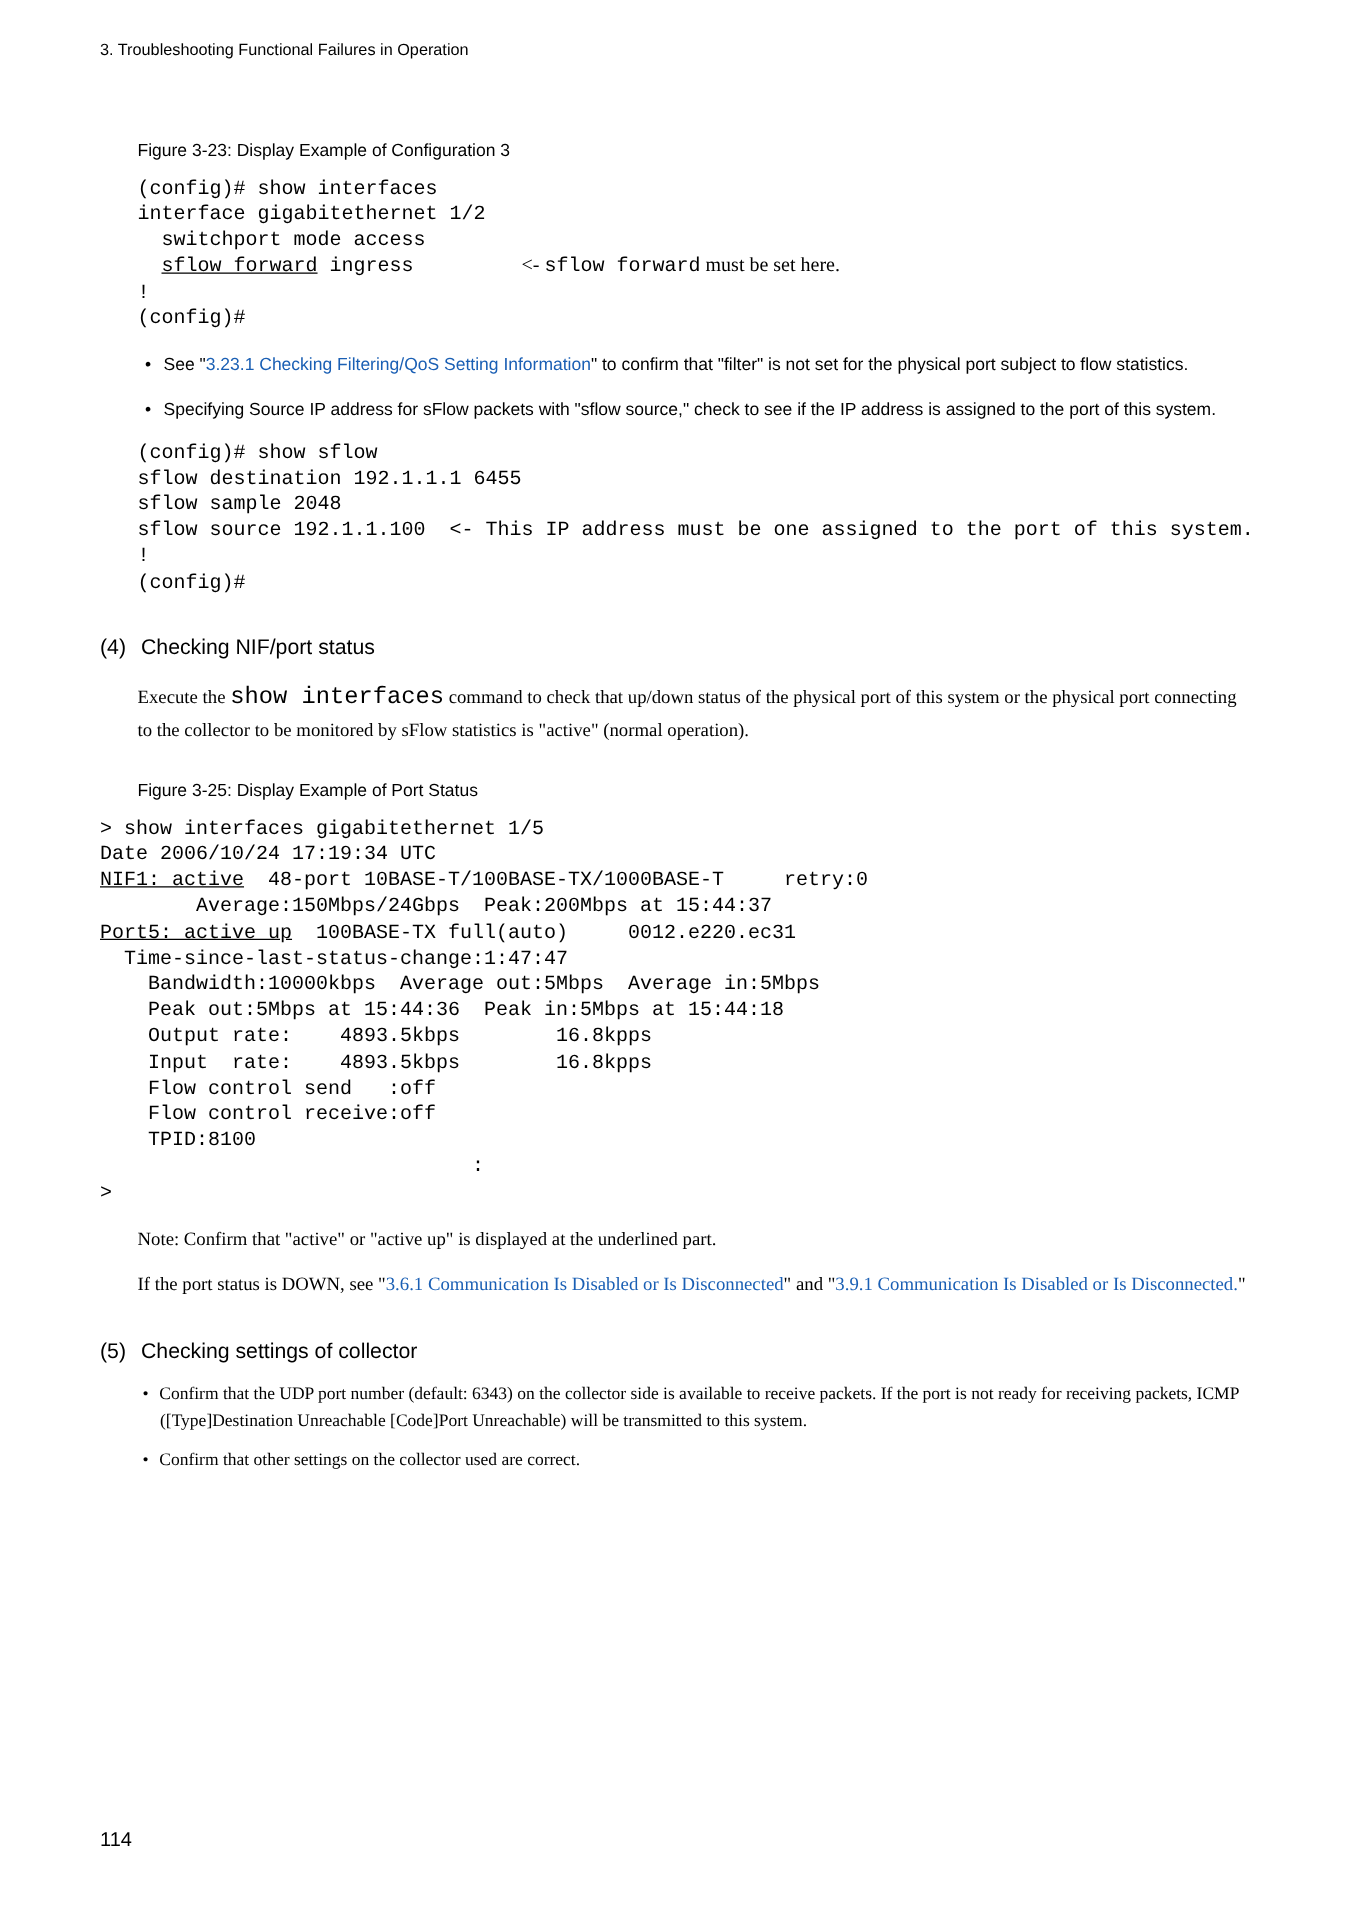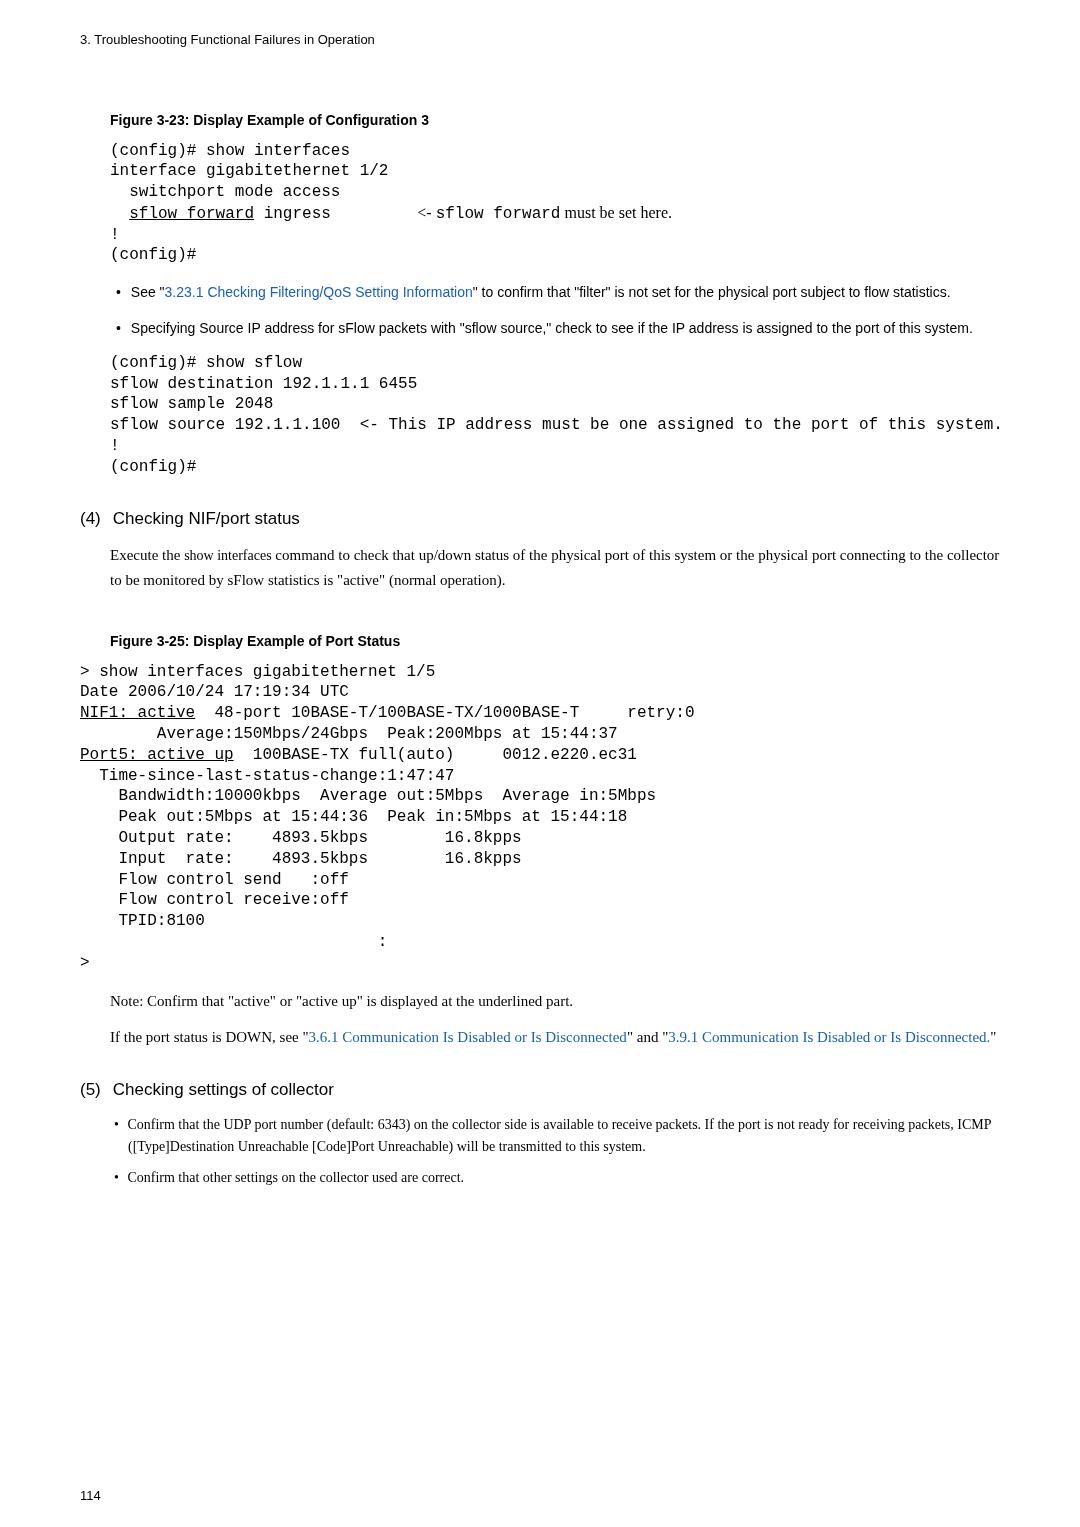--- a/index.html
+++ b/index.html
@@ -17,22 +17,21 @@
       font-size: 14px;
       line-height: 1.5;
     }
     .header-text {
       font-size: 13px;
       margin-bottom: 60px;
     }
     .figure-title {
       font-size: 14px;
       margin-bottom: 10px;
-      margin-top: 39px;
-      font-weight: bold;
+      margin-top: 25px;
     }
     .code-block {
       font-family: "Courier New", Courier, monospace;
       font-size: 16px;
       white-space: pre;
       line-height: 1.3;
       margin-bottom: 15px;
     }
     .code-block .underline {
       text-decoration: underline;
@@ -84,23 +83,23 @@
       margin-right: 12px;
     }
     .serif-body {
       font-family: "Times New Roman", Times, serif;
       font-size: 15px;
       line-height: 1.6;
       margin-bottom: 12px;
     }
     .page-number {
       position: absolute;
-      bottom: 22px;
+      bottom: 42px;
       left: 80px;
-      font-size: 13px;
+      font-size: 16px;
     }
   </style>
 </head>
 <body>
 
 <div class="header-text">
   <span>3.</span>
   <span>Troubleshooting Functional Failures in Operation</span>
 </div>
 
@@ -128,21 +127,21 @@
 <span>!</span>
 <span>(config)#</span></div>
 
 </div>
 
 <div class="section-heading">
   <span class="section-heading-prefix">(4)</span><span>Checking NIF/port status</span>
 </div>
 
 <div style="padding-left: 30px;">
-  <p class="serif-body"><span>Execute the </span><span style="font-family:Liberation Serif, serif;font-size:14px;">show interfaces</span><span> command to check that up/down status of the physical port of this system or the physical port connecting to the collector to be monitored by sFlow statistics is "active" (normal operation).</span></p>
+  <p class="serif-body"><span>Execute the </span><span style="font-family:Liberation Mono, monospace;font-size:19px;">show interfaces</span><span> command to check that up/down status of the physical port of this system or the physical port connecting to the collector to be monitored by sFlow statistics is "active" (normal operation).</span></p>
 
   <div class="figure-title">Figure 3-25: Display Example of Port Status</div>
 </div>
 
 <div class="code-block"><span>&gt; show interfaces gigabitethernet 1/5</span>
 <span>Date 2006/10/24 17:19:34 UTC</span>
 <span class="underline">NIF1: active</span><span>  48-port 10BASE-T/100BASE-TX/1000BASE-T     retry:0</span>
 <span>        Average:150Mbps/24Gbps  Peak:200Mbps at 15:44:37</span>
 <span class="underline">Port5: active up</span><span>  100BASE-TX full(auto)     0012.e220.ec31</span>
 <span>  Time-since-last-status-change:1:47:47</span>

